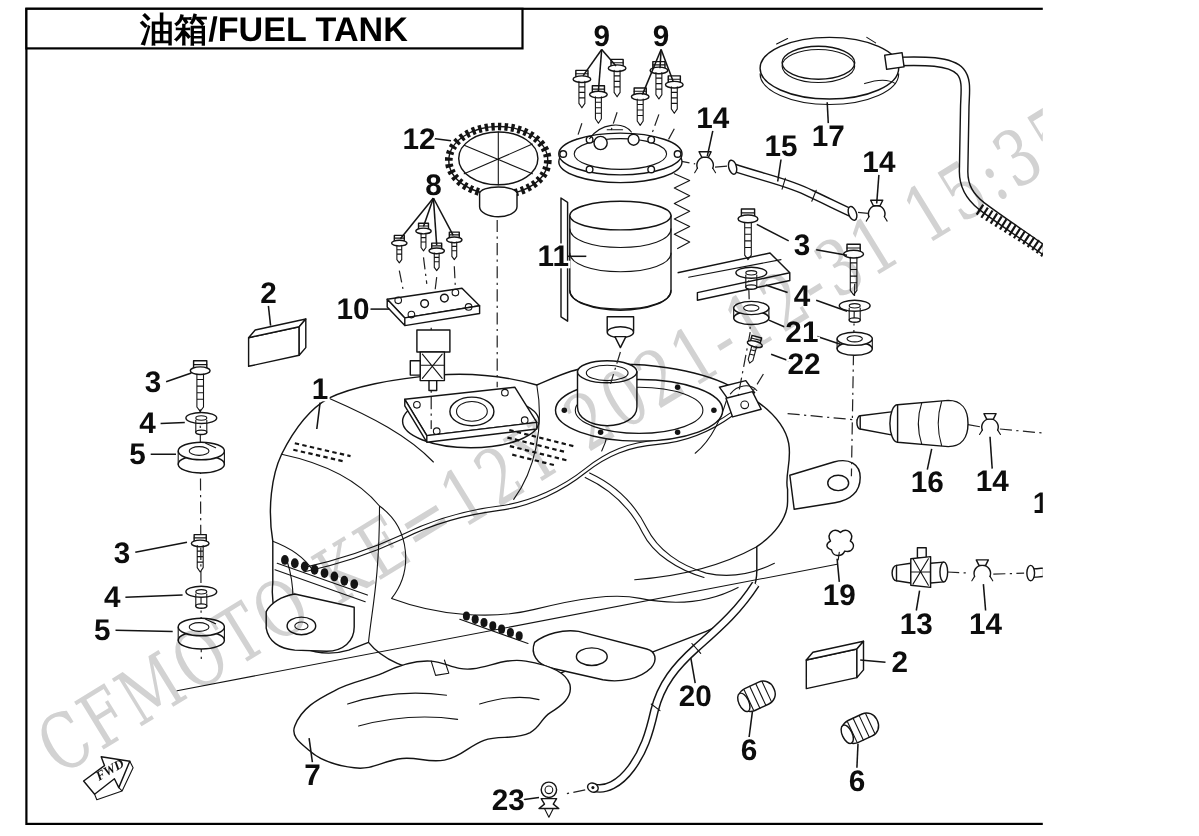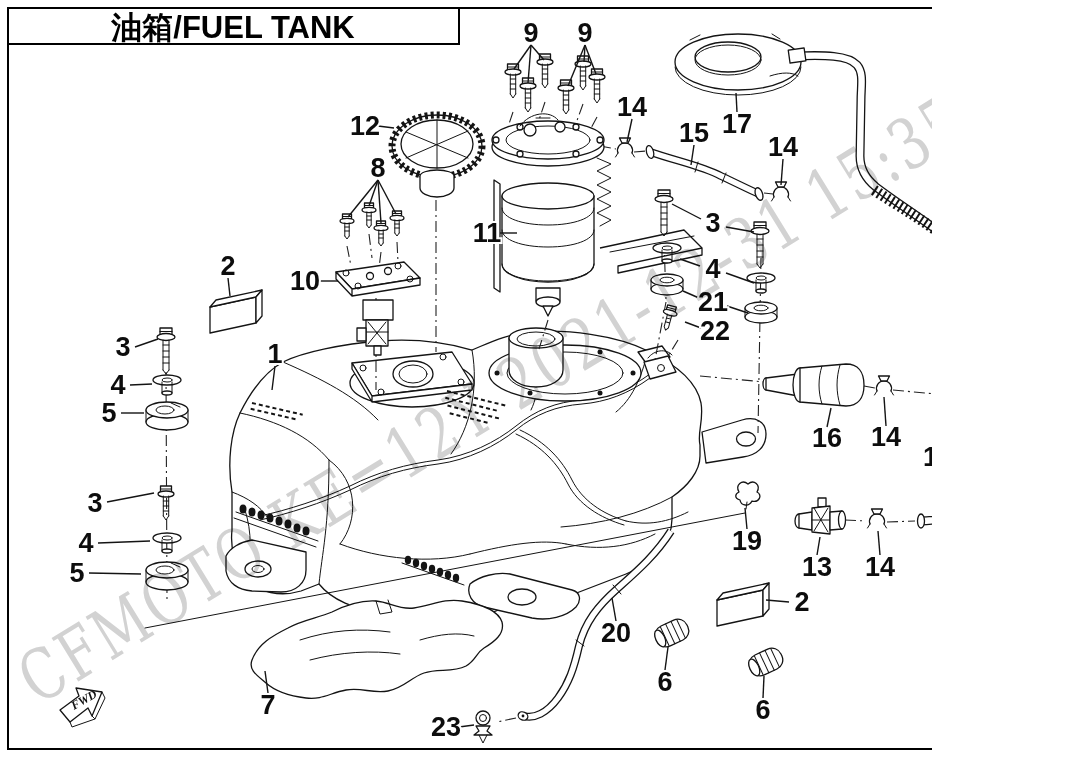--- a/index.html
+++ b/index.html
@@ -1,16 +1,16 @@
 <!DOCTYPE html>
 <html><head>
 <meta charset="utf-8">
 <style>
   html,body{margin:0;padding:0;background:#fff;}
-  .stage{width:932px;height:760px;position:relative;background:#fff;overflow:hidden;}
+  .stage{width:932px;height:760px;position:relative;background:#fff;overflow:hidden;margin-left:16px;}
   svg{display:block;}
   .ln{fill:none;stroke:#141414;stroke-width:1.3;stroke-linecap:round;stroke-linejoin:round;}
   .thin{stroke-width:1;}
   .fw{fill:#fff;stroke:#141414;stroke-width:1.3;stroke-linejoin:round;}
   .fb{fill:#141414;stroke:none;}
   .axis{fill:none;stroke:#222;stroke-width:1.1;stroke-dasharray:11 4 2 4;}
   .leader{stroke:#141414;stroke-width:1.4;}
   .callout{font:bold 27px "Liberation Sans",sans-serif;fill:#0d0d0d;text-anchor:middle;dominant-baseline:central;paint-order:stroke;stroke:#fff;stroke-width:4;}
   .title{font:bold 31px "Liberation Sans",sans-serif;fill:#000;text-anchor:middle;dominant-baseline:central;}
   .wm{font:400 70px "DejaVu Serif",serif;fill:#d2d2d2;letter-spacing:4px;}

